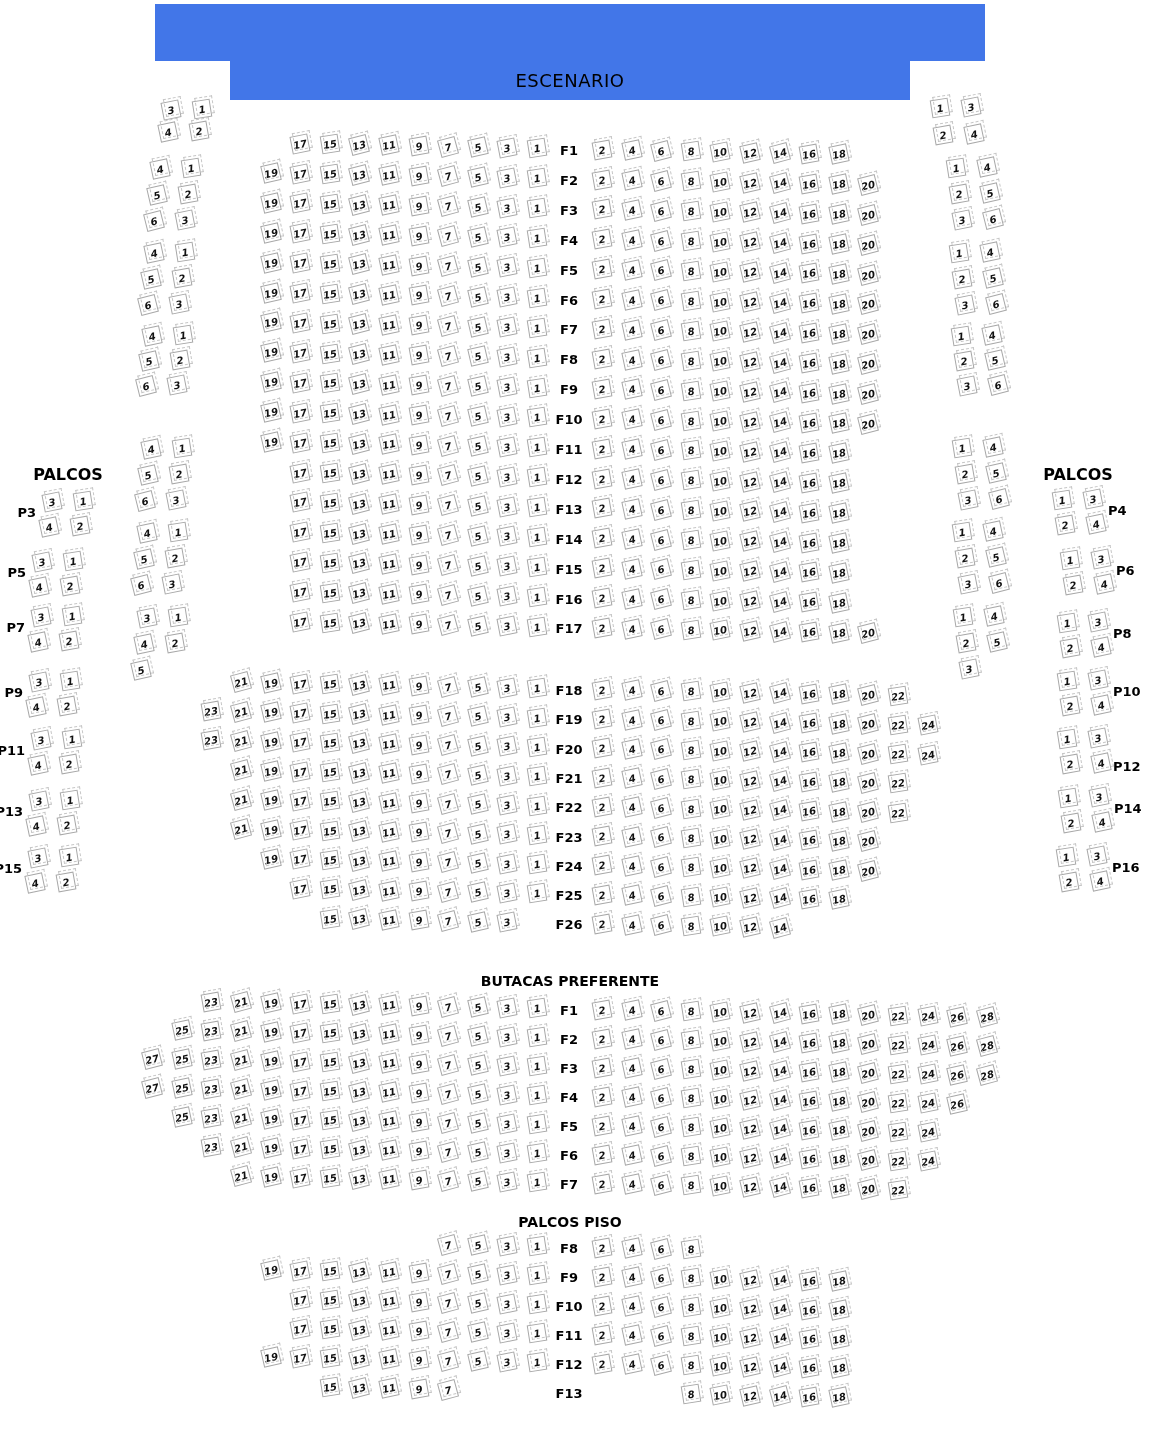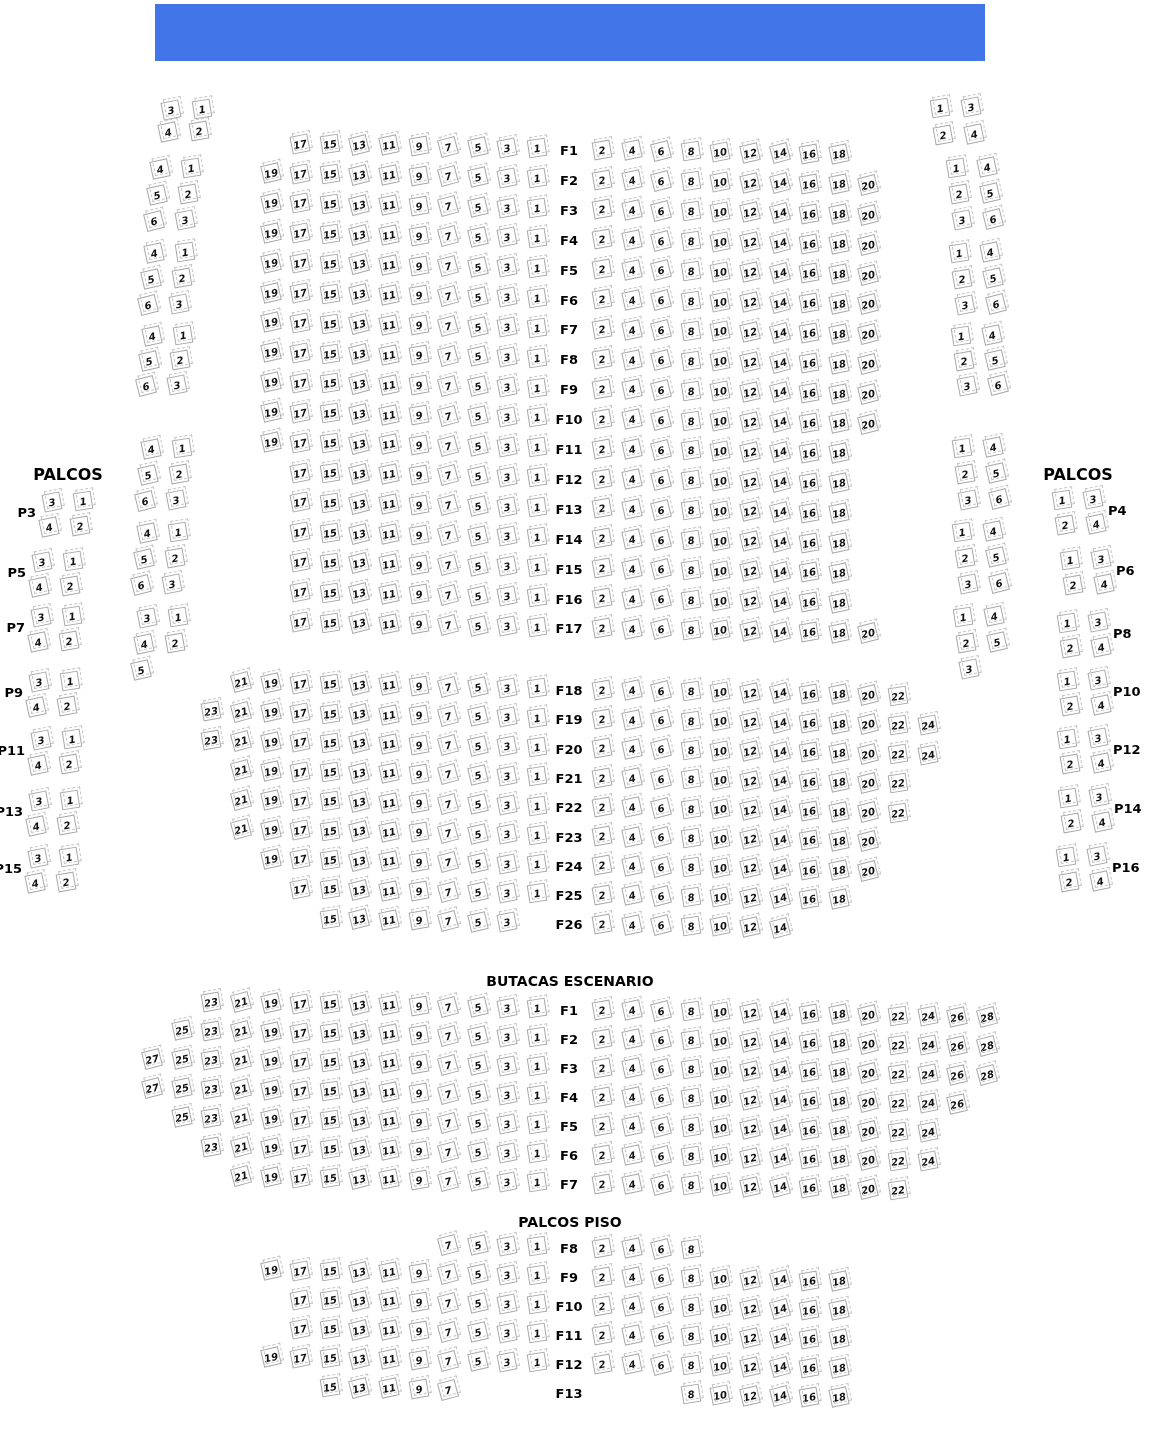--- a/index.html
+++ b/index.html
@@ -19,23 +19,26 @@
   .seat{position:absolute;width:18px;height:18px;background:#fff;border:1px solid #a8a8a8;
         display:flex;align-items:center;justify-content:center;
         font-style:italic;font-weight:bold;font-size:10px;color:#111;box-sizing:border-box;}
   .seat::before{content:"";position:absolute;inset:-1px;border:1px dashed #c6c6c6;transform:translate(3px,-3px);}
 </style>
 </head>
 <body>
 
 <div id="root">
   <div class="stage-outer" style="background: rgb(66, 118, 232);"></div>
+  <div class="stage-inner" style="background: rgb(66, 118, 232);">
+    <span class="stage-label">ESCENARIO</span>
+  </div>
   <div class="hdr hdr-palcos" style="left:68px;top:474px;">PALCOS</div>
   <div class="hdr hdr-palcos" style="left:1078px;top:474px;">PALCOS</div>
-  <div class="hdr hdr-sub" style="left:570px;top:981px;">BUTACAS ESCENARIO</div>
+  <div class="hdr hdr-sub" style="left:570px;top:981px;">BUTACAS PREFERENTE</div>
   <div class="hdr hdr-sub" style="left:570px;top:1222px;">PALCOS PISO</div>
   <div id="seats-layer">
       <div class="row-label" style="left: 569px; top: 150px;">F1</div>
       <div class="seat" style="left: 291.2px; top: 134.624px; transform: rotate(-11deg);">17</div>
       <div class="seat" style="left: 320.8px; top: 135.216px; transform: rotate(-9deg);">15</div>
       <div class="seat" style="left: 350.4px; top: 135.808px; transform: rotate(-14deg);">13</div>
       <div class="seat" style="left: 380px; top: 136.4px; transform: rotate(-12deg);">11</div>
       <div class="seat" style="left: 409.6px; top: 136.992px; transform: rotate(-10deg);">9</div>
       <div class="seat" style="left: 439.2px; top: 137.584px; transform: rotate(-15deg);">7</div>
       <div class="seat" style="left: 468.8px; top: 138.176px; transform: rotate(-13deg);">5</div>
@@ -985,21 +988,21 @@
       <div class="palco-label right-side" style="left: 1113px; top: 626px;">P8</div>
       <div class="seat" style="left: 1058px; top: 672px; transform: rotate(-9deg);">1</div>
       <div class="seat" style="left: 1089px; top: 670.5px; transform: rotate(-11deg);">3</div>
       <div class="seat" style="left: 1061px; top: 697px; transform: rotate(-10deg);">2</div>
       <div class="seat" style="left: 1092px; top: 695.5px; transform: rotate(-12deg);">4</div>
       <div class="palco-label right-side" style="left: 1113px; top: 684px;">P10</div>
       <div class="seat" style="left: 1058px; top: 730px; transform: rotate(-9deg);">1</div>
       <div class="seat" style="left: 1089px; top: 728.5px; transform: rotate(-11deg);">3</div>
       <div class="seat" style="left: 1061px; top: 755px; transform: rotate(-10deg);">2</div>
       <div class="seat" style="left: 1092px; top: 753.5px; transform: rotate(-12deg);">4</div>
-      <div class="palco-label right-side" style="left: 1113px; top: 742px;">P12</div>
+      <div class="palco-label right-side" style="left: 1113px; top: 759px;">P12</div>
       <div class="seat" style="left: 1059px; top: 789px; transform: rotate(-9deg);">1</div>
       <div class="seat" style="left: 1090px; top: 787.5px; transform: rotate(-11deg);">3</div>
       <div class="seat" style="left: 1062px; top: 814px; transform: rotate(-10deg);">2</div>
       <div class="seat" style="left: 1093px; top: 812.5px; transform: rotate(-12deg);">4</div>
       <div class="palco-label right-side" style="left: 1114px; top: 801px;">P14</div>
       <div class="seat" style="left: 1057px; top: 848px; transform: rotate(-9deg);">1</div>
       <div class="seat" style="left: 1088px; top: 846.5px; transform: rotate(-11deg);">3</div>
       <div class="seat" style="left: 1060px; top: 873px; transform: rotate(-10deg);">2</div>
       <div class="seat" style="left: 1091px; top: 871.5px; transform: rotate(-12deg);">4</div>
       <div class="palco-label right-side" style="left: 1112px; top: 860px;">P16</div>

